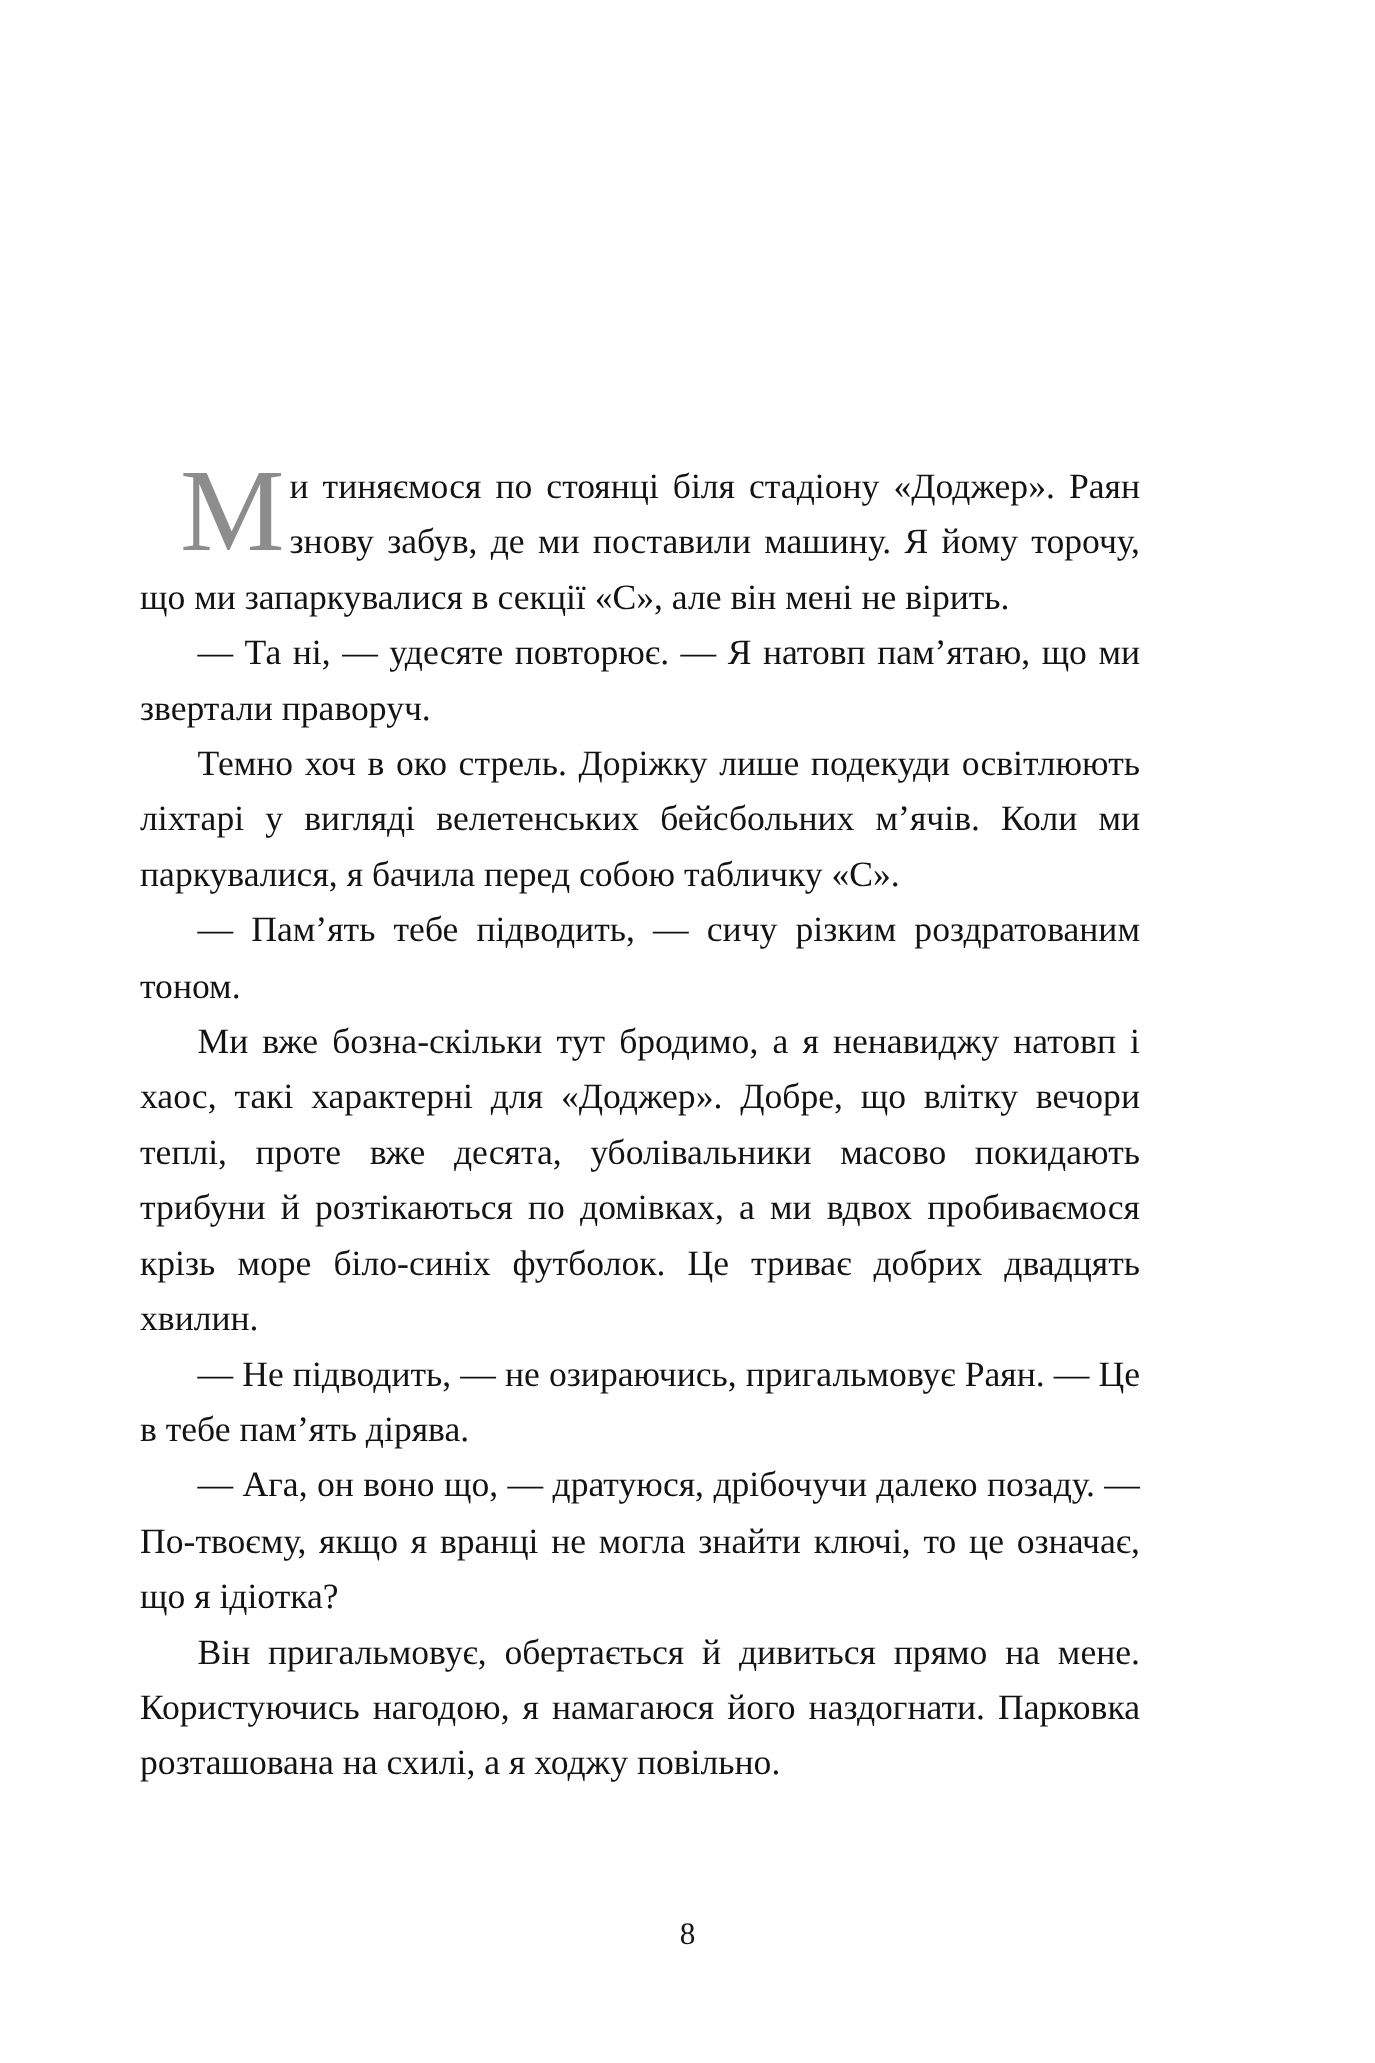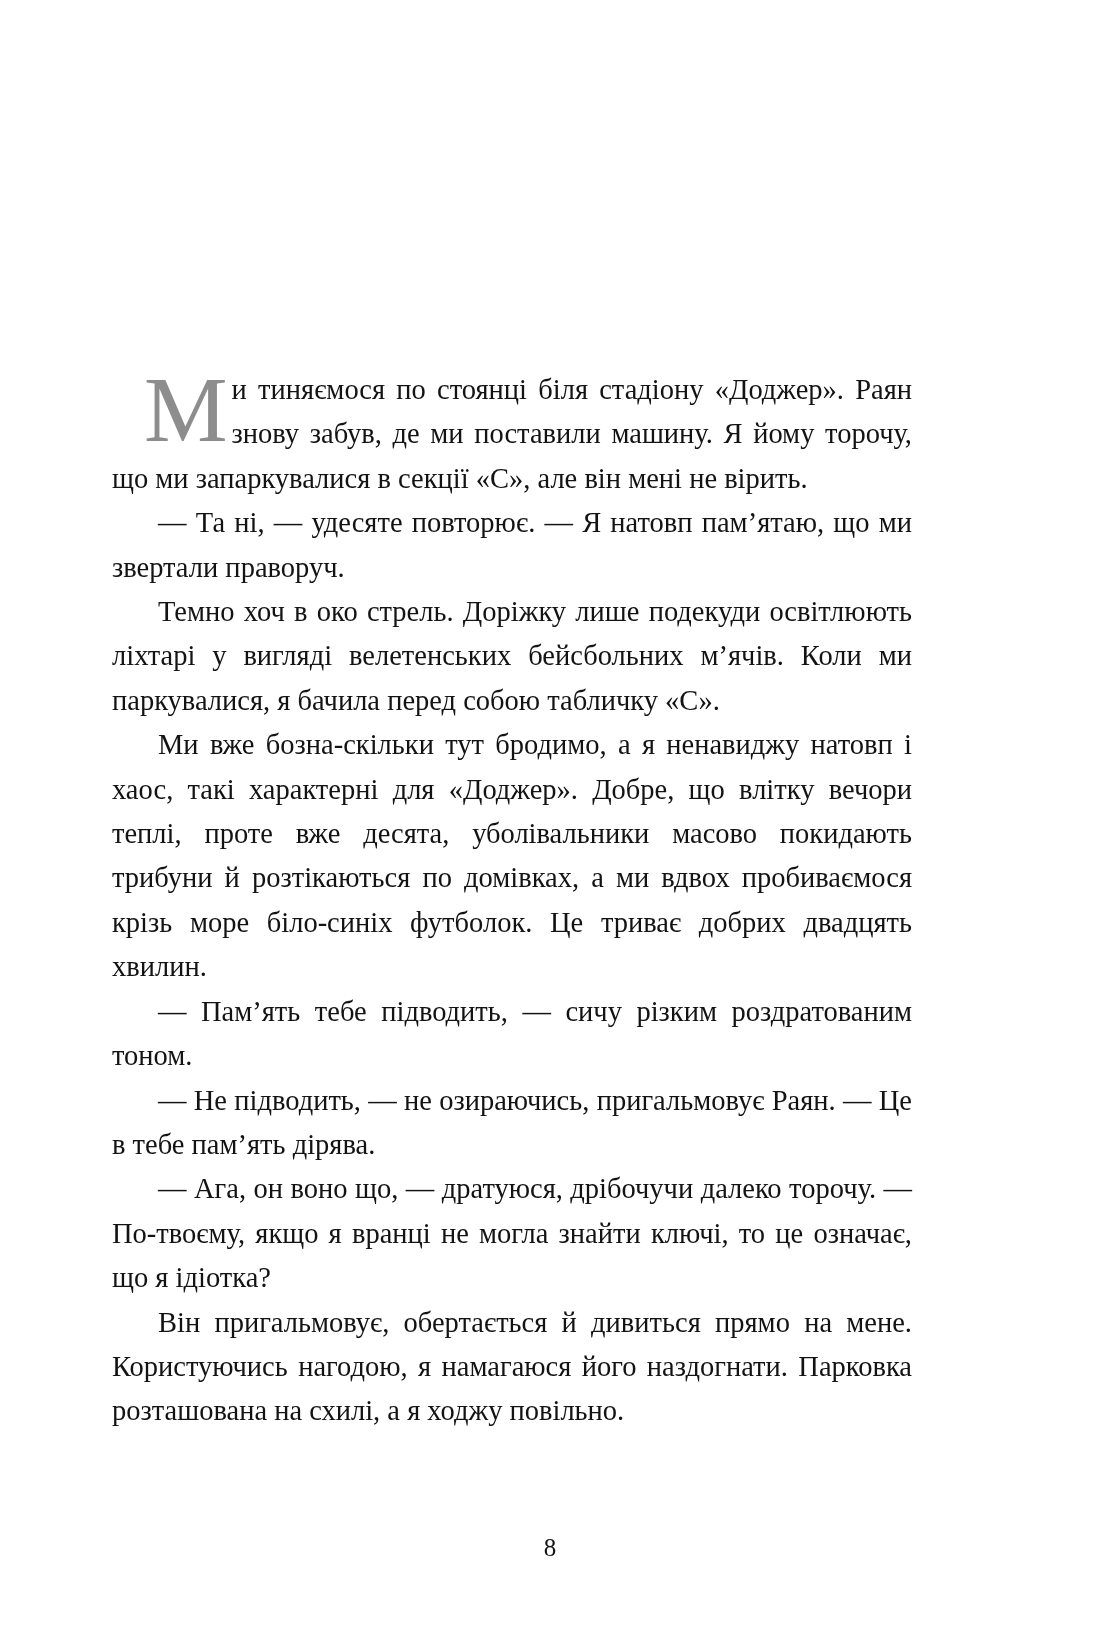--- a/index.html
+++ b/index.html
@@ -63,27 +63,27 @@
 <div class="page">
 
   <div class="text-block">
 
     <p class="para first"><span class="dropcap">М</span><span>и тиняємося по стоянці біля стадіону «Доджер». Раян знову забув, де ми поставили машину. Я йому торочу, що ми запаркувалися в секції «C», але він мені не вірить.</span></p>
 
     <p class="para">— Та ні, — удесяте повторює. — Я натовп пам’ятаю, що ми звертали праворуч.</p>
 
     <p class="para">Темно хоч в око стрель. Доріжку лише подекуди освітлюють ліхтарі у вигляді велетенських бейсбольних м’ячів. Коли ми паркувалися, я бачила перед собою табличку «C».</p>
 
+    <p class="para">— Пам’ять тебе підводить, — сичу різким роздратованим тоном.</p>
+
     <p class="para">Ми вже бозна-скільки тут бродимо, а я ненавиджу натовп і хаос, такі характерні для «Доджер». Добре, що влітку вечори теплі, проте вже десята, уболівальники масово покидають трибуни й розтікаються по домівках, а ми вдвох пробиваємося крізь море біло-синіх футболок. Це триває добрих двадцять хвилин.</p>
-
-    <p class="para">— Пам’ять тебе підводить, — сичу різким роздратованим тоном.</p>
 
     <p class="para">— Не підводить, — не озираючись, пригальмовує Раян. — Це в тебе пам’ять дірява.</p>
 
-    <p class="para">— Ага, он воно що, — дратуюся, дрібочучи далеко торочу. — По-твоєму, якщо я вранці не могла знайти ключі, то це означає, що я ідіотка?</p>
+    <p class="para">— Ага, он воно що, — дратуюся, дрібочучи далеко позаду. — По-твоєму, якщо я вранці не могла знайти ключі, то це означає, що я ідіотка?</p>
 
     <p class="para">Він пригальмовує, обертається й дивиться прямо на мене. Користуючись нагодою, я намагаюся його наздогнати. Парковка розташована на схилі, а я ходжу повільно.</p>
 
   </div>
 
   <div class="page-number">8</div>
 
 </div>
 
 </body></html>

